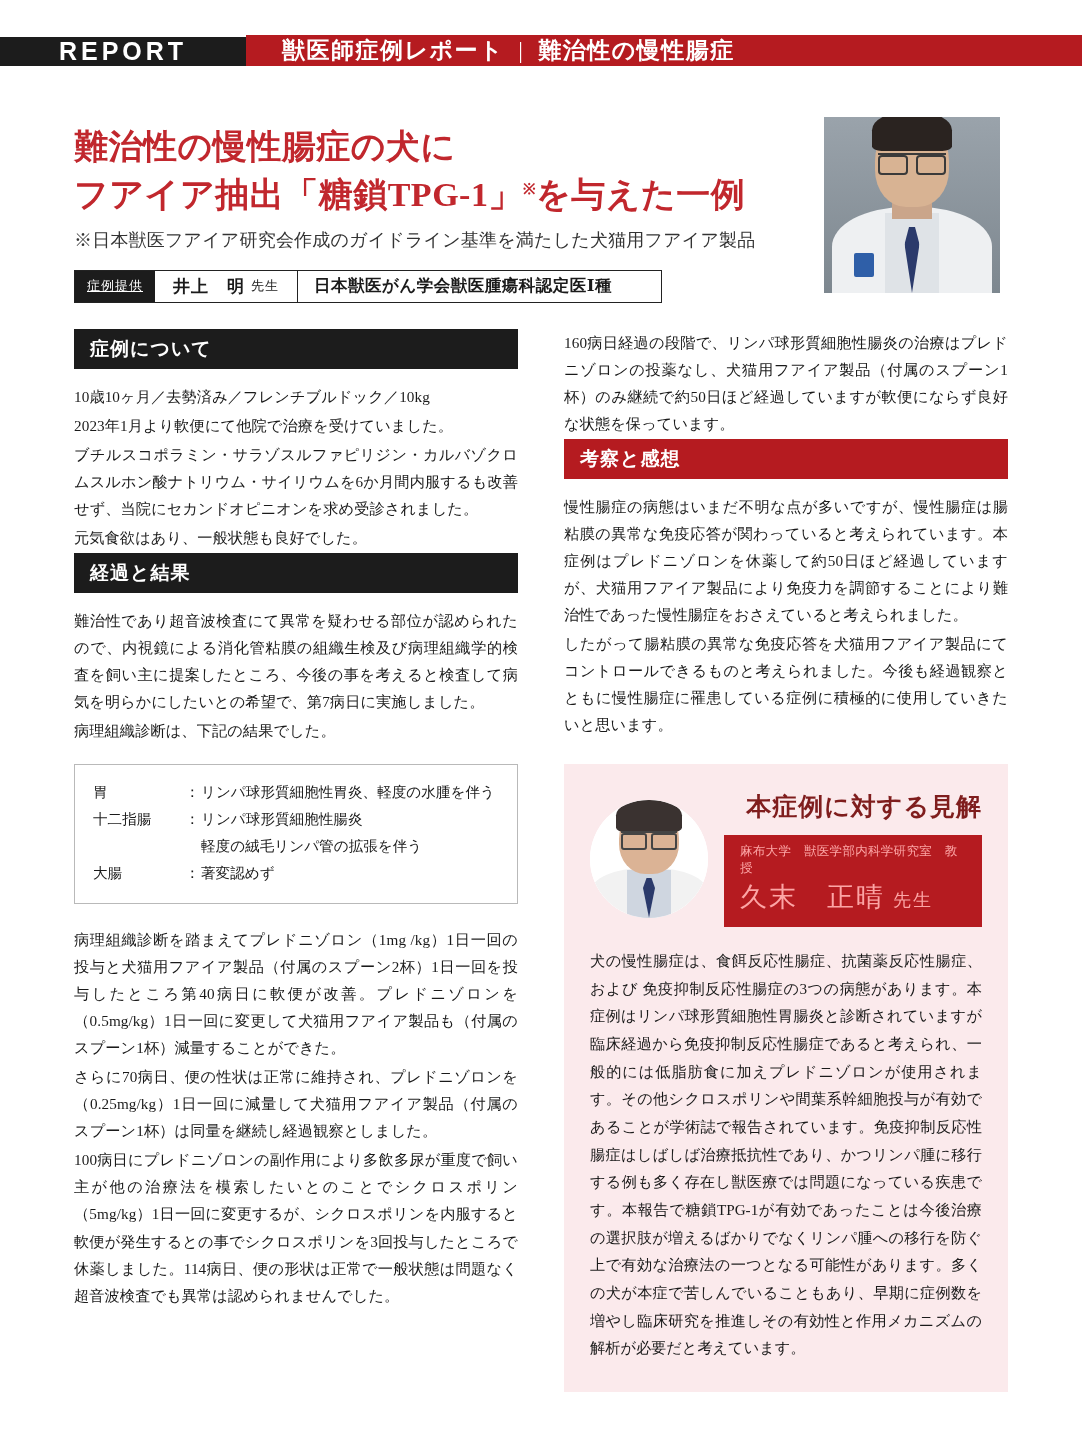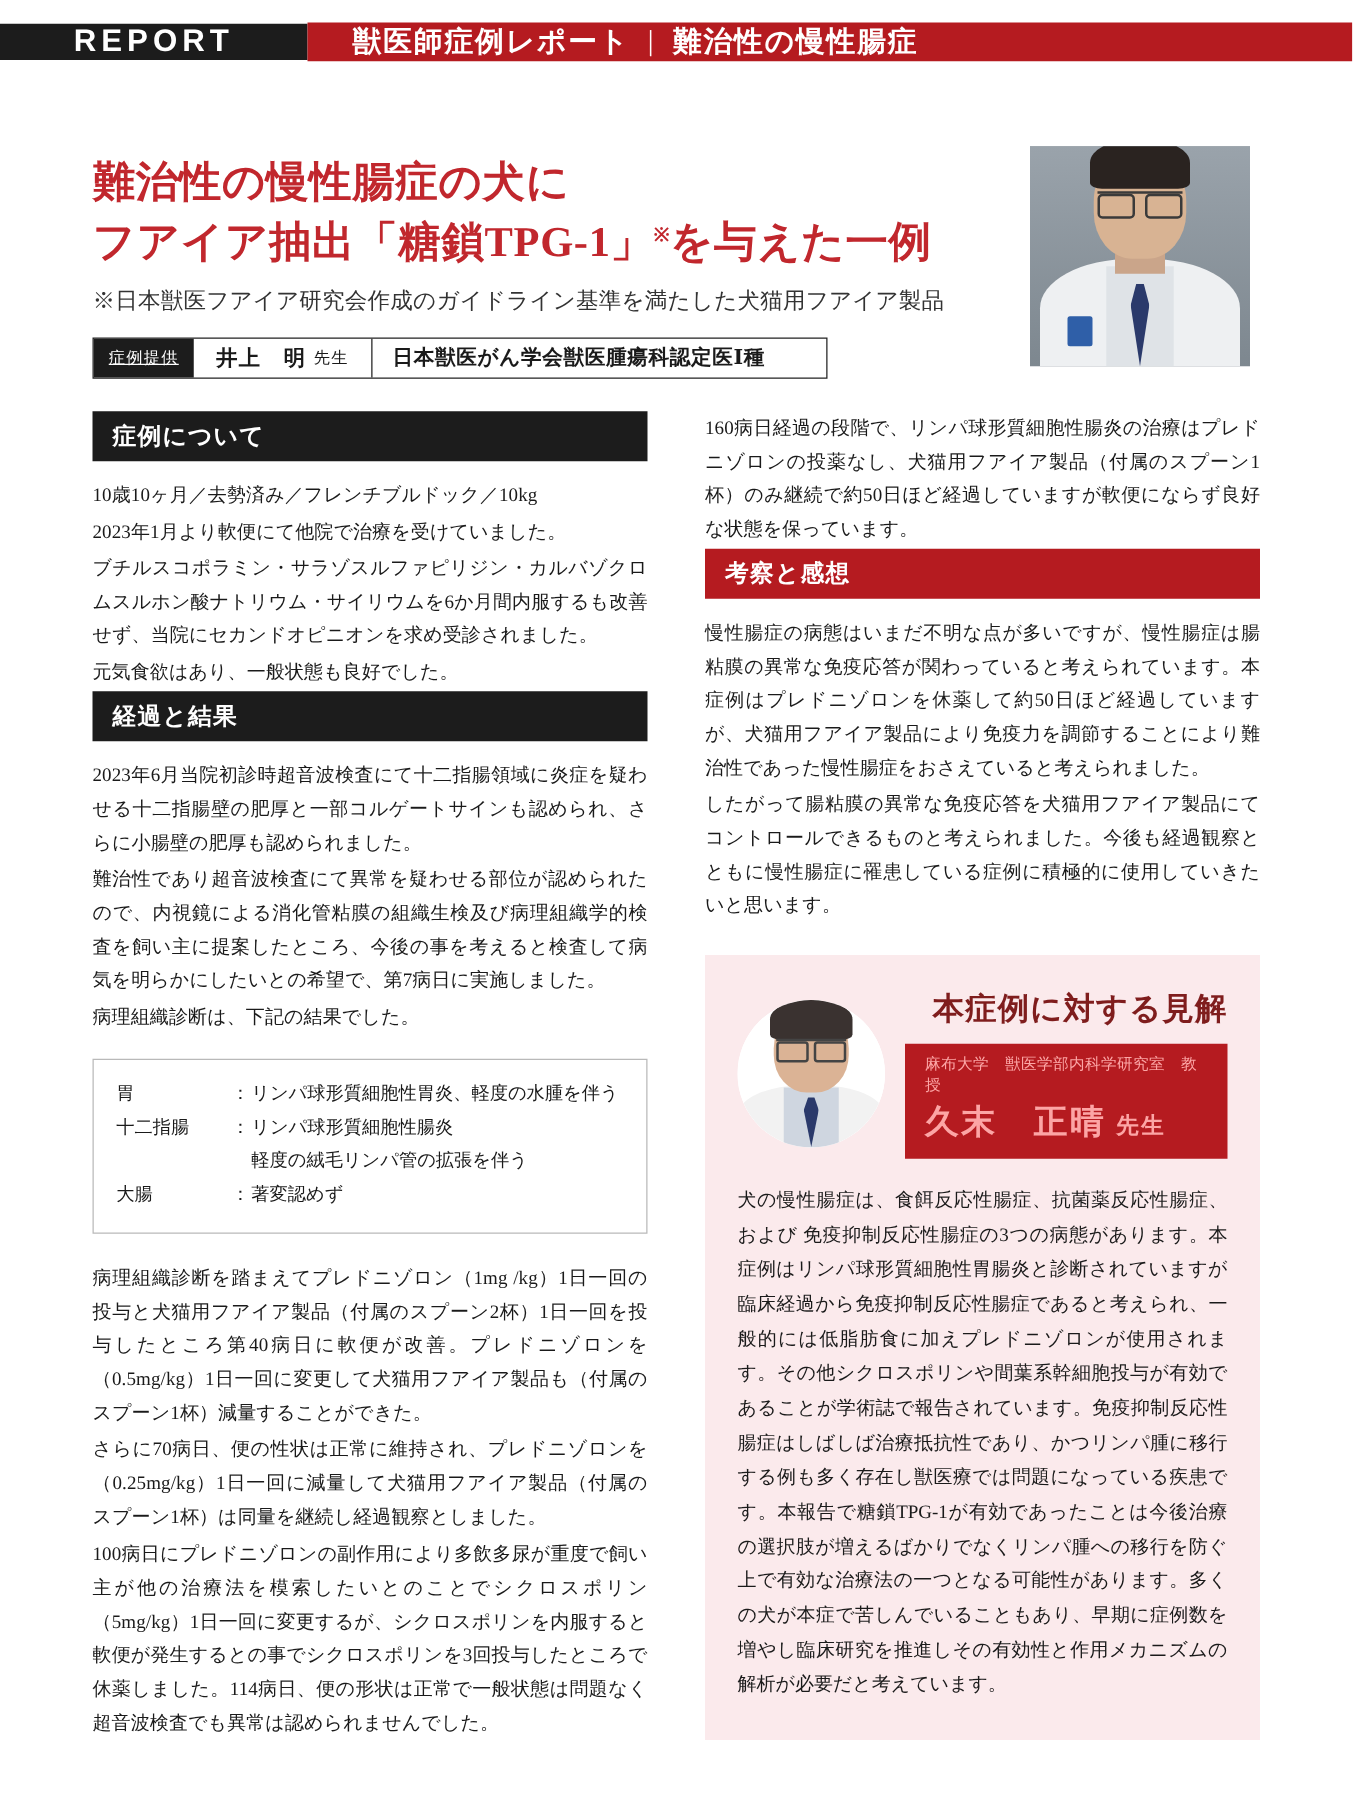--- a/index.html
+++ b/index.html
@@ -14,21 +14,21 @@
     position: relative;
     width: 1082px;
     height: 1442px;
     overflow: hidden;
     background: #fff;
   }
 
   
   .header {
     display: flex;
-    align-items: center;
+    align-items: flex-end;
     height: 66px;
     width: 100%;
   }
   .header-tag {
     background: #1c1c1c;
     color: #ffffff;
     width: 246px;
     display: flex;
     align-items: center;
     justify-content: center;
@@ -244,21 +244,21 @@
   .op-title {
     font-size: 25px; font-weight: bold; color: #7f1d1d;
     letter-spacing: 1px; margin-bottom: 12px;
   }
   .op-namebox {
     background: #b51b20; color: #fca5a5;
     padding: 8px 16px 12px 16px;
     text-align: left;
   }
   .op-affil { font-size: 12.5px; letter-spacing: 0.3px; margin-bottom: 2px; }
-  .op-name { font-size: 27px; font-weight: bold; letter-spacing: 2px; }
+  .op-name { font-size: 27px; font-weight: normal; letter-spacing: 2px; }
   .op-name .hon { font-size: 18px; margin-left: 8px; }
   .op-body { margin-top: 20px; font-size: 15.2px; line-height: 1.82; text-align: justify; }
 </style>
 </head>
 <body>
 
 <div class="page">
 
   <div class="header">
     <div class="header-tag">REPORT</div>
@@ -303,21 +303,20 @@
   <div class="body-cols">
 
     <div class="col">
       <div class="sec-head">症例について</div>
       <p class="body">10歳10ヶ月／去勢済み／フレンチブルドック／10kg</p>
       <p class="body">2023年1月より軟便にて他院で治療を受けていました。</p>
       <p class="body">ブチルスコポラミン・サラゾスルファピリジン・カルバゾクロムスルホン酸ナトリウム・サイリウムを6か月間内服するも改善せず、当院にセカンドオピニオンを求め受診されました。</p>
       <p class="body gap">元気食欲はあり、一般状態も良好でした。</p>
 
       <div class="sec-head">経過と結果</div>
-      <p class="body">2023年6月当院初診時超音波検査にて十二指腸領域に炎症を疑わせる十二指腸壁の肥厚と一部コルゲートサインも認められ、さらに小腸壁の肥厚も認められました。</p>
       <p class="body">難治性であり超音波検査にて異常を疑わせる部位が認められたので、内視鏡による消化管粘膜の組織生検及び病理組織学的検査を飼い主に提案したところ、今後の事を考えると検査して病気を明らかにしたいとの希望で、第7病日に実施しました。</p>
       <p class="body">病理組織診断は、下記の結果でした。</p>
 
       <div class="findings">
         <div class="f-row">
           <div class="f-key">胃</div>
           <div class="f-colon">：</div>
           <div class="f-val">リンパ球形質細胞性胃炎、軽度の水腫を伴う</div>
         </div>
         <div class="f-row">

